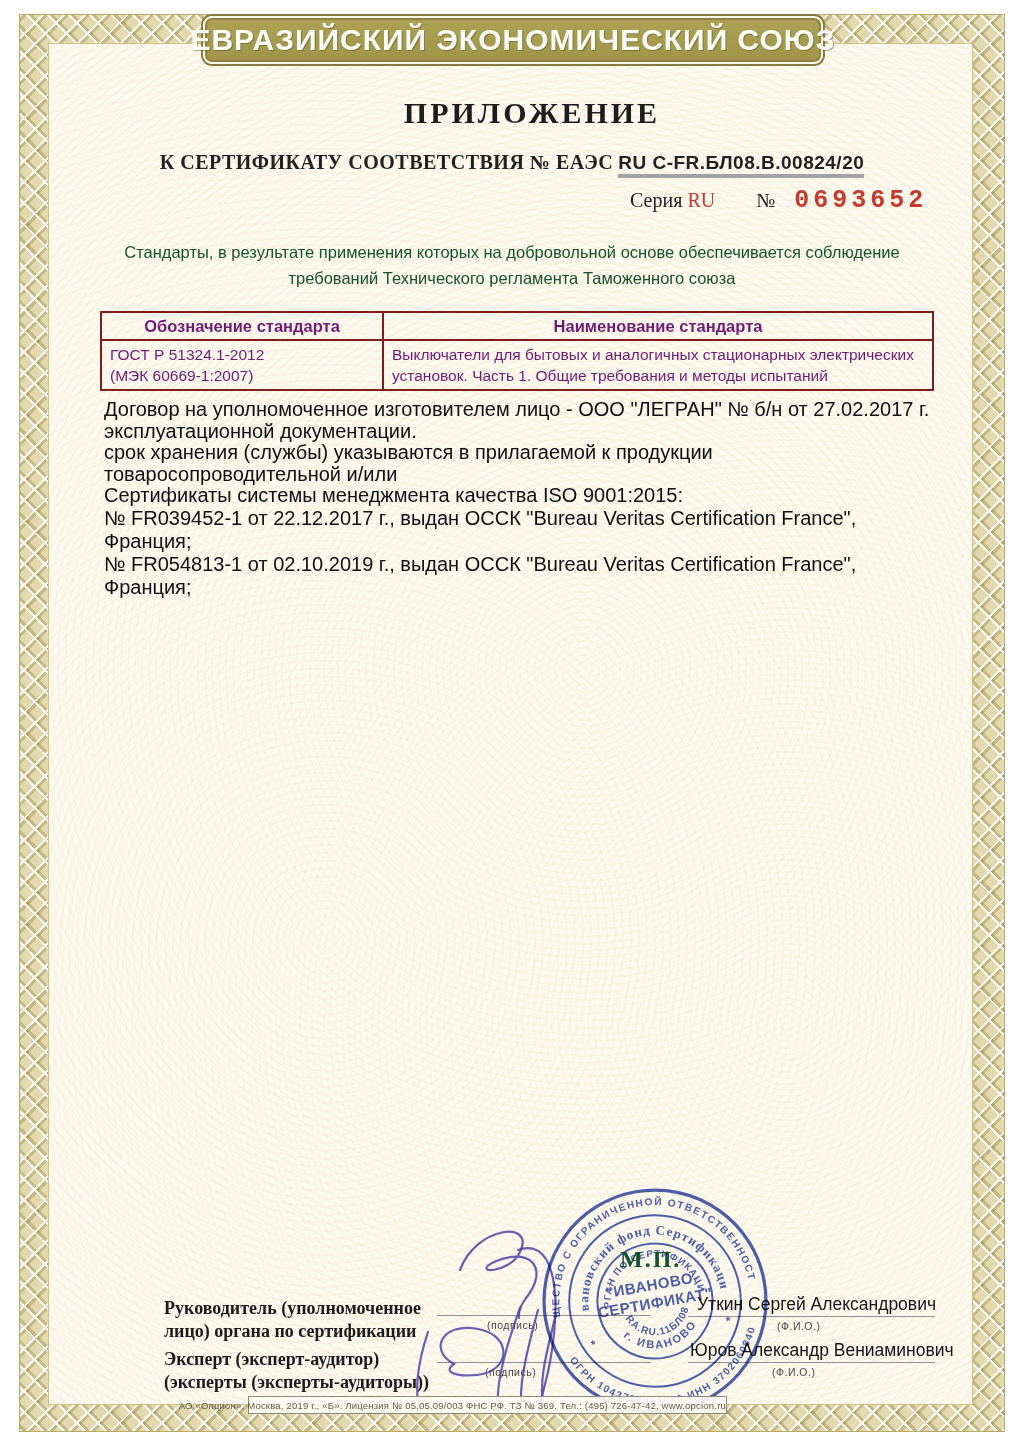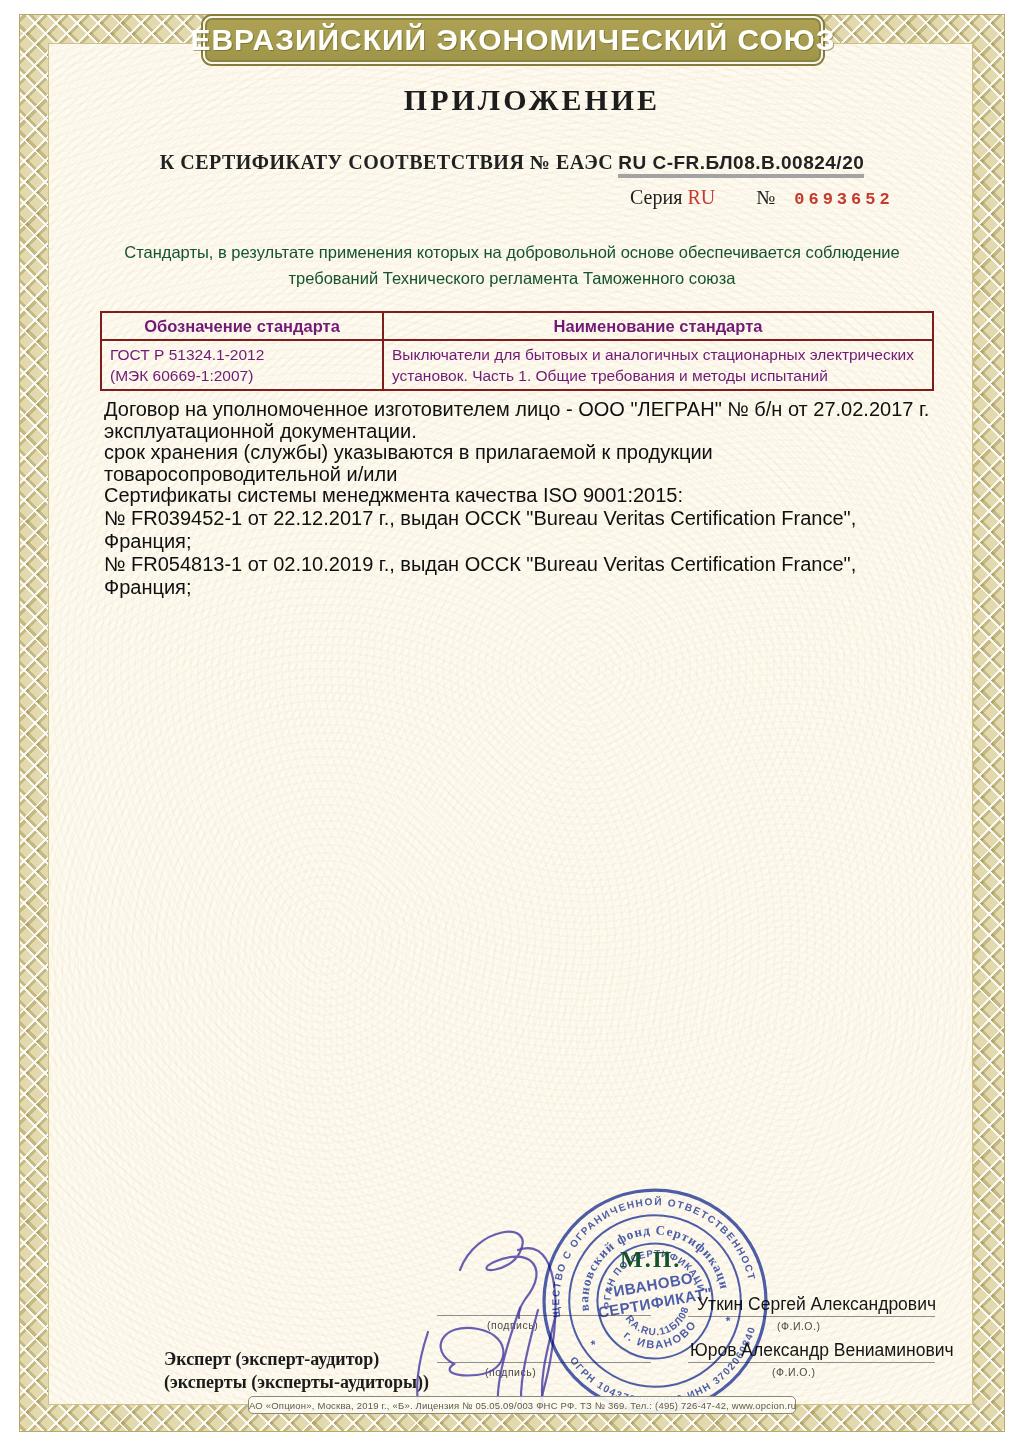--- a/index.html
+++ b/index.html
@@ -42,27 +42,27 @@
   }
   .banner span{
     color:#fefefa; font-weight:700; font-size:30px; letter-spacing:1px; white-space:nowrap;
     text-shadow:1px 1px 0 rgba(90,80,30,.5);
   }
 
   .abs{ position:absolute; }
   .serif{ font-family:"Liberation Serif", serif; }
   .preline{ white-space:pre-line; }
 
-  .title{ left:0; right:0; top:83px; text-align:center; font-weight:700; font-size:30px; letter-spacing:3px; color:#1d1d1d;margin-left:40px; }
+  .title{ left:0; right:0; top:96px; text-align:center; font-weight:700; font-size:30px; letter-spacing:3px; color:#1d1d1d;margin-left:40px; }
   .cert-line{ left:0; right:0; top:151px; text-align:center; font-size:20px; color:#222; white-space:nowrap; }
   .cert-line .lbl{ font-weight:700; letter-spacing:.5px; }
   .cert-line .num{ font-family:"Liberation Sans", sans-serif; font-weight:700; font-size:19px; border-bottom:4px solid #a3a3a3; padding-bottom:1px; letter-spacing:.5px; }
   .series-line{ left:630px; top:186px; font-size:20px; color:#1e1e1e; white-space:nowrap; }
   .series-line .red{ color:#c5392e; }
-  .series-line .digits{ font-family:"Liberation Mono", monospace; font-weight:700; font-size:17px; letter-spacing:4px; color:#c5392e; margin-left:14px; }
+  .series-line .digits{ font-family:"Liberation Mono", monospace; font-weight:700; font-size:25px; letter-spacing:4px; color:#c5392e; margin-left:14px; }
   .series-line .nosign{ margin-left:36px; }
 
   .intro{ left:100px; width:824px; top:239px; text-align:center; font-size:16.5px; line-height:26px; color:#14532d; }
 
   table.std{ position:absolute; left:100px; top:311px; width:834px; border-collapse:collapse; }
   table.std th, table.std td{ border:2px solid #7f1d1d; padding:3px 8px; color:#701a75; }
   table.std th{ font-size:16.5px; font-weight:700; height:28px; }
   table.std td{ font-size:15.5px; vertical-align:top; line-height:21px; height:46px; }
   .col-designation{ width:282px; }
 
@@ -84,23 +84,23 @@
   .stamp-wrap svg .inner-t{ font-weight:700; font-size:9.5px; letter-spacing:1px; }
   .stamp-wrap svg .code{ font-weight:700; font-size:10px; letter-spacing:1px; }
   .stamp-wrap svg .city{ font-weight:700; font-size:11px; letter-spacing:2px; }
   .stamp-wrap svg .center-t{ font-weight:700; font-size:15px; letter-spacing:.5px; text-anchor:middle; }
   .mp{ left:620px; top:1246px; font-family:"Liberation Serif", serif; font-weight:700; font-size:24px; letter-spacing:2px; color:#14532d; z-index:5; }
 
   .sig-ink{ left:398px; top:1212px; width:230px; height:210px; z-index:3; }
   .sig-ink path{ fill:none; stroke:#4f43a6; stroke-width:2.2; stroke-linecap:round; opacity:.85; }
 
   .footer-note{
-    left:248px; top:1396px; width:548px; height:18px; z-index:7;
-    border:1px solid #8a8a7a; border-radius:5px; background:rgba(253,251,242,.92);
-    display:flex; align-items:center; justify-content:flex-start;
+    left:248px; top:1396px; width:479px; height:18px; z-index:7;
+    border:1px solid #8a8a7a; border-radius:0; background:rgba(253,251,242,.92);
+    display:flex; align-items:center; justify-content:flex-end;
   }
   .footer-note span{ font-size:9.5px; color:#5f5b4e; letter-spacing:.2px; white-space:nowrap; }
 </style>
 </head>
 <body>
 
 <div class="sheet">
   <div class="border-band"></div>
   <div class="paper"></div>
 
@@ -144,20 +144,22 @@
 
   <div class="abs body-text">
     <div class="ln">Договор на уполномоченное изготовителем лицо - ООО "ЛЕГРАН" № б/н от 27.02.2017 г.</div>
     <div class="ln">эксплуатационной документации.</div>
     <div class="ln">срок хранения (службы) указываются в прилагаемой к продукции товаросопроводительной и/или</div>
     <div class="ln">Сертификаты системы менеджмента качества ISO 9001:2015:</div>
     <div class="ln cert">№ FR039452-1 от 22.12.2017 г., выдан ОССК "Bureau Veritas Certification France", Франция;</div>
     <div class="ln cert">№ FR054813-1 от 02.10.2019 г., выдан ОССК "Bureau Veritas Certification France", Франция;</div>
   </div>
 
+  <div class="abs role preline" style="top:1297px;">Руководитель (уполномоченное
+лицо) органа по сертификации</div>
   <div class="abs role preline" style="top:1348px;">Эксперт (эксперт-аудитор)
 (эксперты (эксперты-аудиторы))</div>
 
   <div class="abs sig-line" style="left:437px; top:1315px; width:214px;"></div>
   <div class="abs caption" style="left:487px; top:1319px;">(подпись)</div>
   <div class="abs sig-line" style="left:437px; top:1362px; width:214px;"></div>
   <div class="abs caption" style="left:485px; top:1366px;">(подпись)</div>
 
   <div class="abs name" style="left:697px; top:1294px;">Уткин Сергей Александрович</div>
   <div class="abs sig-line" style="left:688px; top:1316px; width:247px;"></div>

